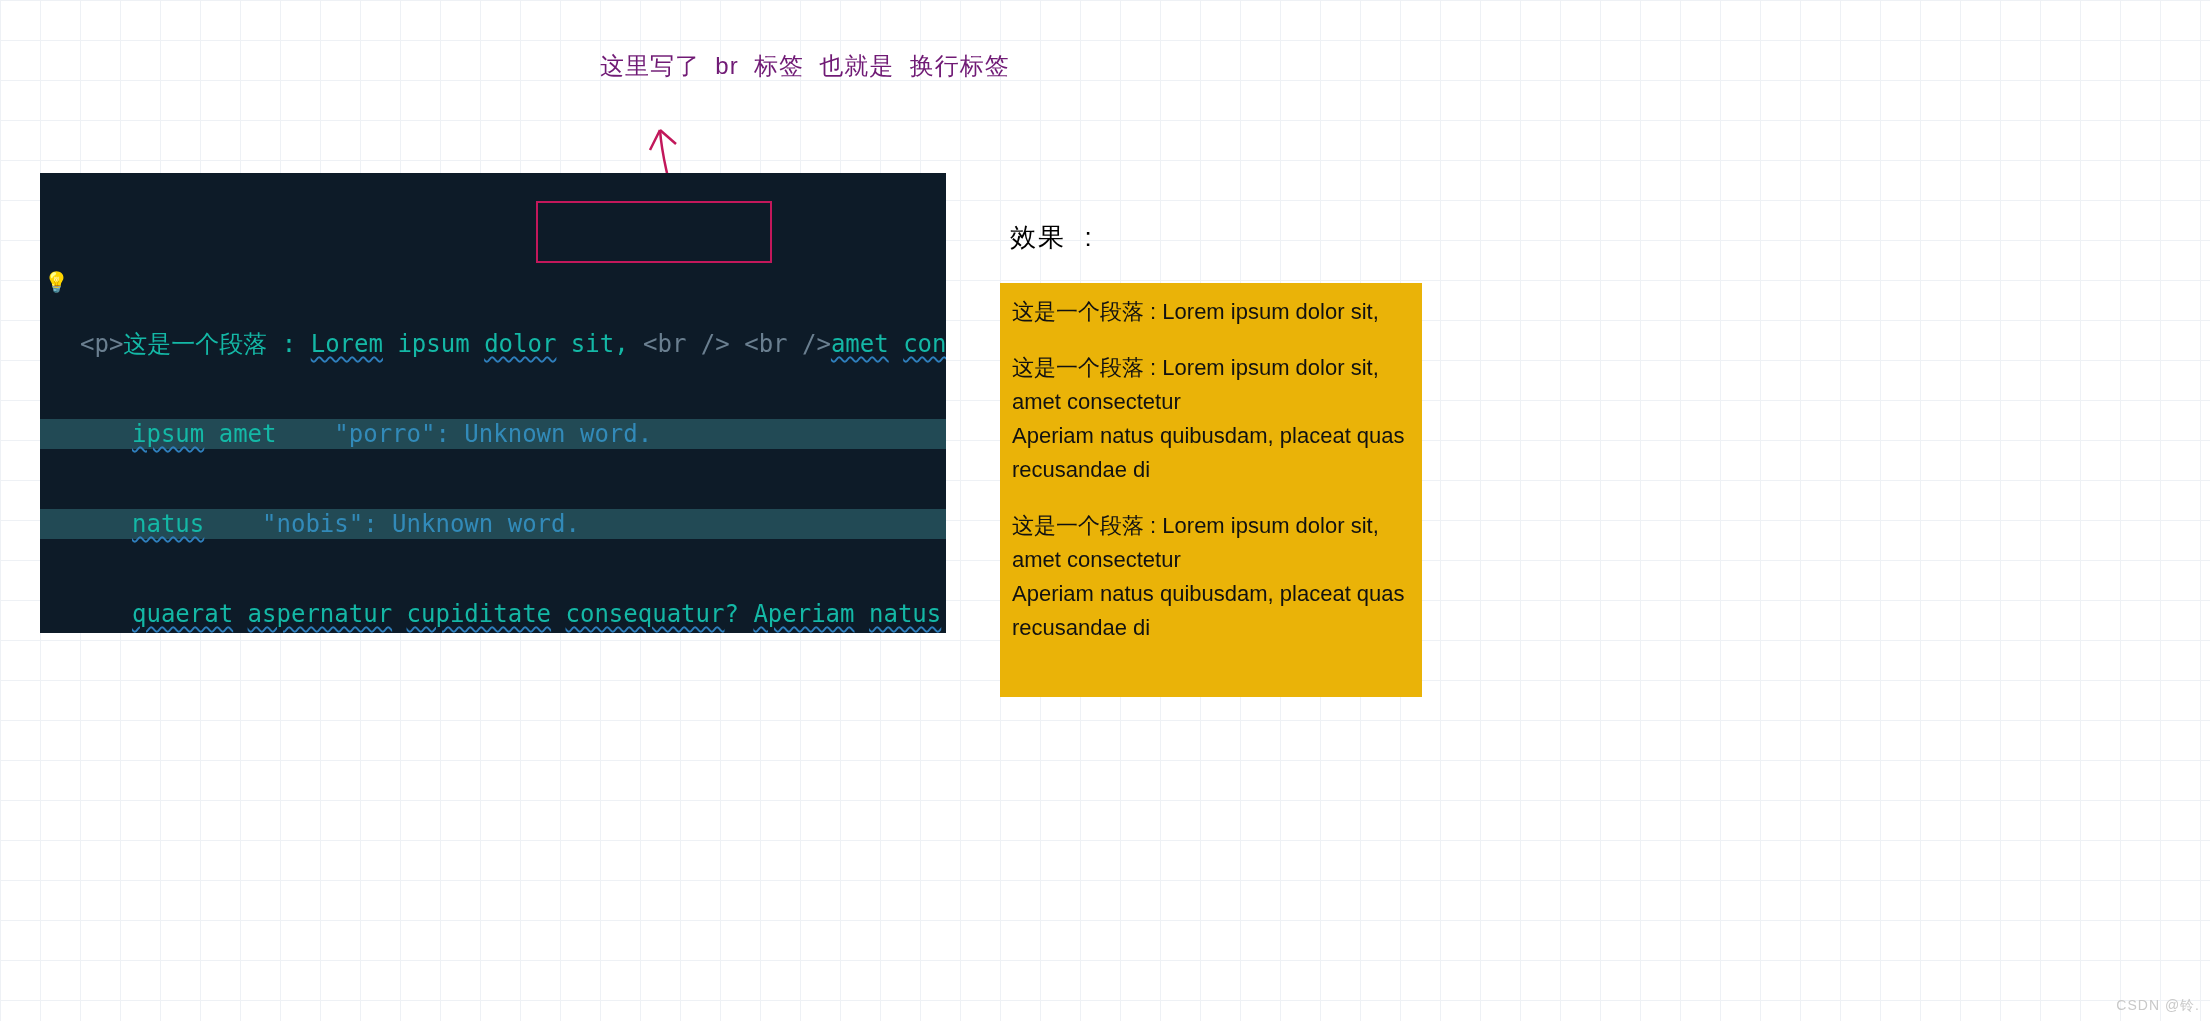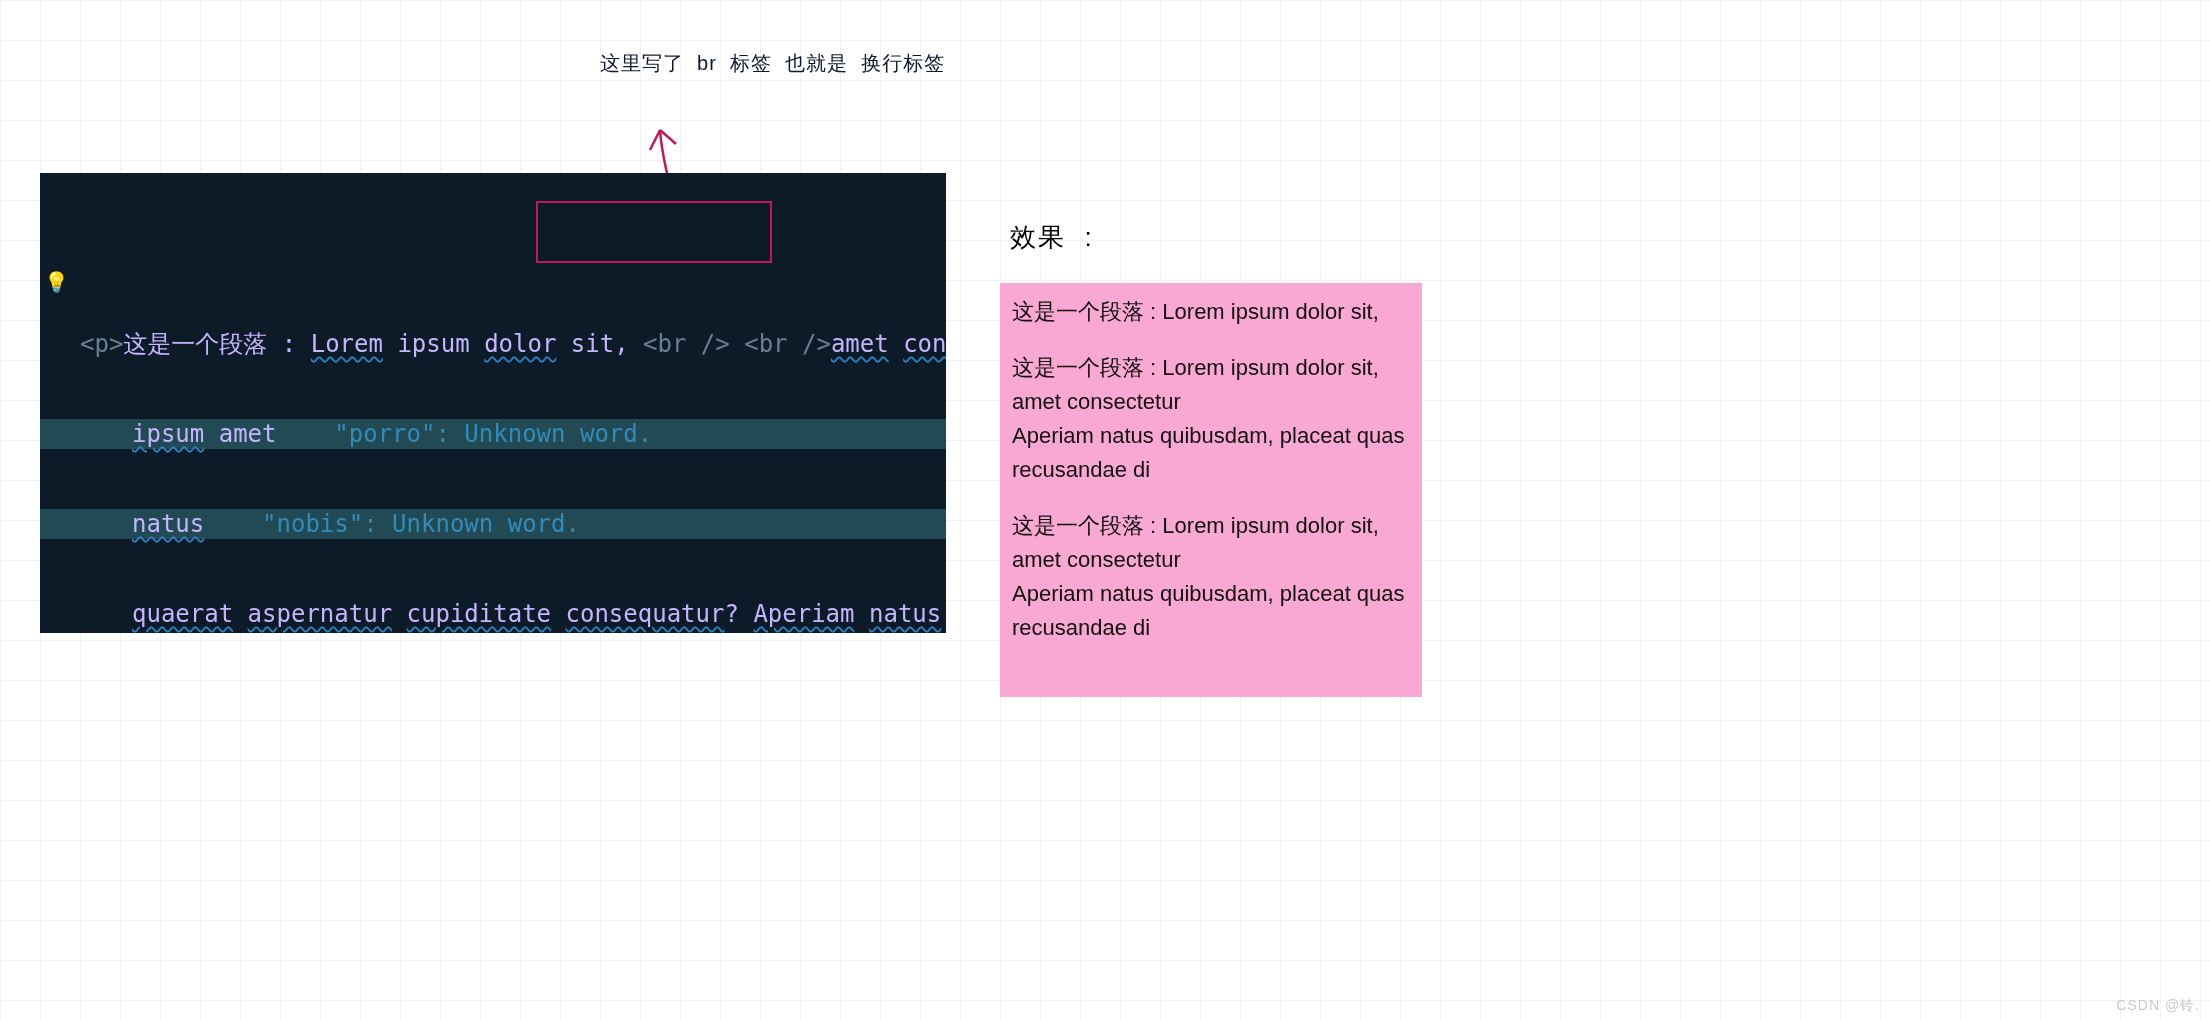--- a/index.html
+++ b/index.html
@@ -25,22 +25,22 @@
   .stage {
     position: relative;
     z-index: 1;
     width: 100%;
     height: 100%;
   }
   .annotation-top {
     position: absolute;
     left: 600px;
     top: 50px;
-    font-size: 20px;
-    color: #0f172a;
+    font-size: 24px;
+    color: #701a75;
     letter-spacing: 1px;
     white-space: pre;
   }
   .arrow {
     position: absolute;
     left: 648px;
     top: 100px;
     width: 120px;
     height: 160px;
     pointer-events: none;
@@ -97,21 +97,21 @@
   .ln { height: 30px; position: relative; }
   .ln.indent { padding-left: 52px; }
   .ln.sel { background: #224a55; }
   .ln.sel::before {
     content:"";
     position:absolute;
     left:-40px; top:0; bottom:0; width:40px;
     background:#224a55;
   }
   .punct { color: #6a7f90; }
-  .txt   { color: #c4b5fd; }
+  .txt   { color: #14b8a6; }
   .squig {
     text-decoration: underline wavy #2e7fbd;
     text-decoration-thickness: 2px;
     text-underline-offset: 4px;
   }
   .hint  { color: #3492c4; opacity: 0.9; }
 
   
   .effect-label {
     position: absolute;
@@ -122,21 +122,21 @@
     letter-spacing: 2px;
     white-space: pre;
   }
 
   
   .preview {
     position: absolute;
     left: 1000px;
     top: 283px;
     width: 400px;
-    background: #f9a8d4;
+    background: #eab308;
     padding: 12px 10px 30px 12px;
     font-size: 22px;
     line-height: 34px;
     color: #111;
     overflow: hidden;
     box-shadow: none;
   }
   .preview p { margin: 0 0 22px 0; white-space: nowrap; }
   .preview p.wrap { white-space: normal; }
 

